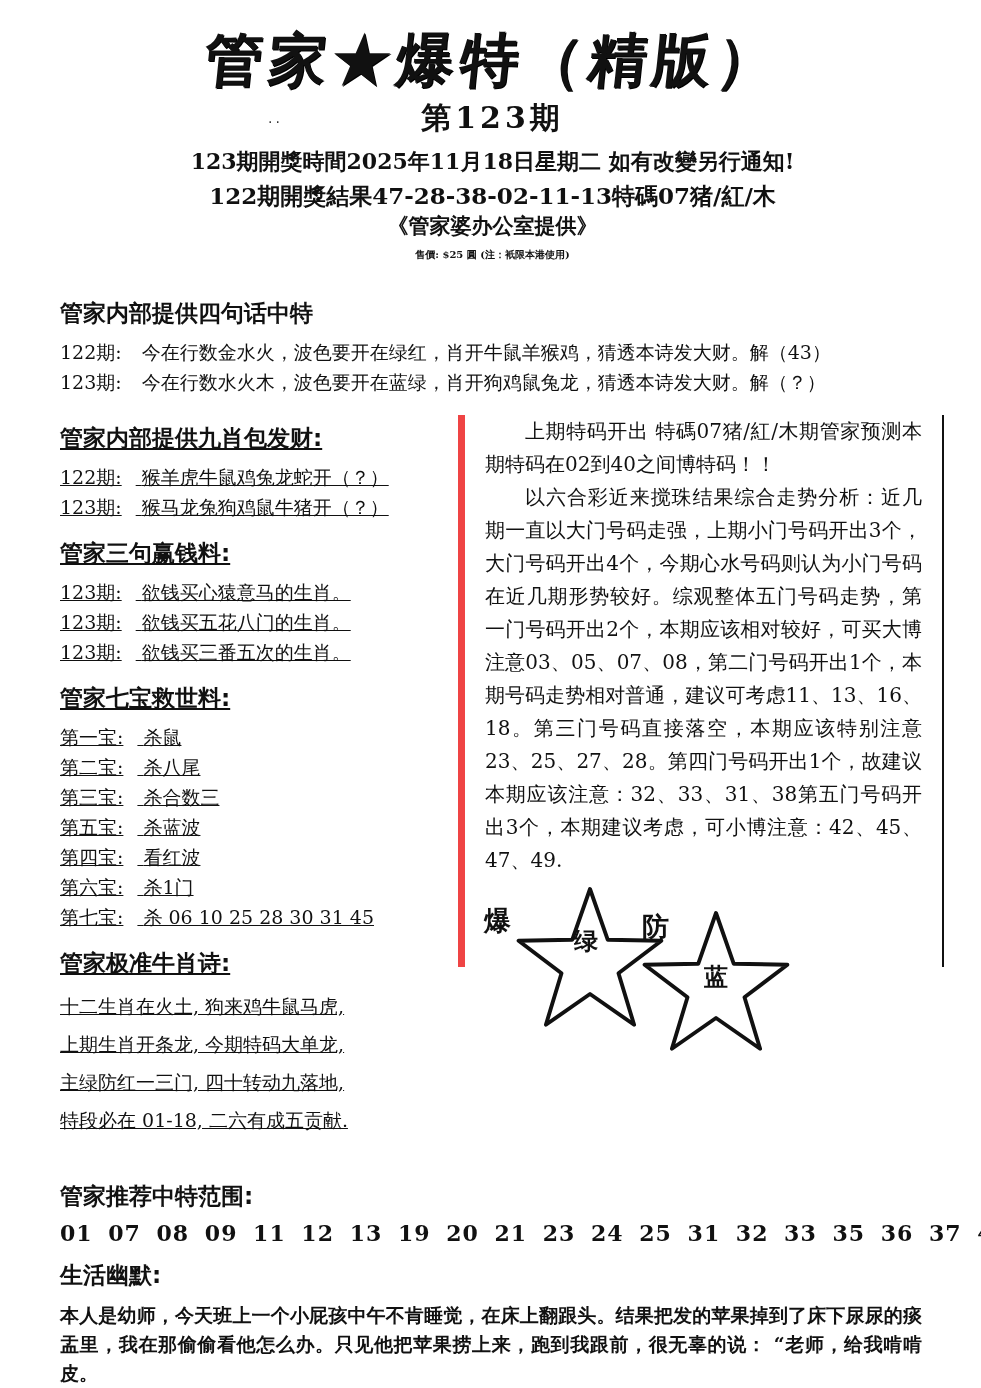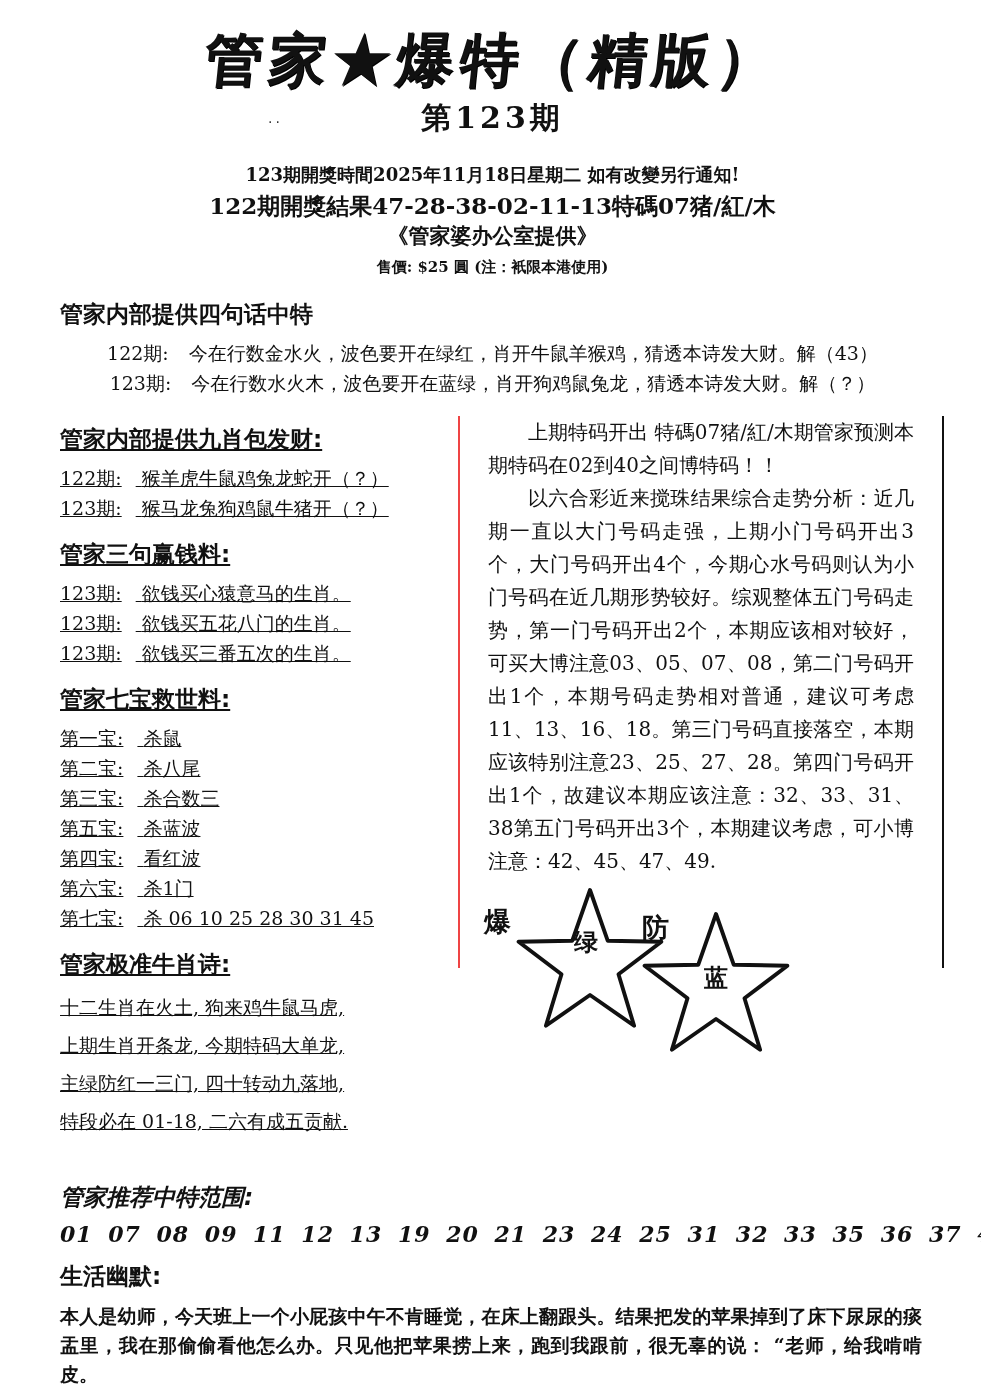--- a/index.html
+++ b/index.html
@@ -12,44 +12,44 @@
   
   .header{text-align:center;}
   .main-title{
     font-size:58px;font-weight:900;letter-spacing:6px;line-height:1.2;
     transform:skewX(-6deg);font-family:"DejaVu Serif",serif;
     text-shadow:1px 1px 0 #000;white-space:nowrap;
   }
   .issue-row{position:relative;margin-top:2px;}
   .issue-no{font-size:30px;font-weight:700;font-family:"DejaVu Serif",serif;letter-spacing:4px;}
   .scan-dots{position:absolute;left:208px;top:16px;font-size:14px;letter-spacing:3px;color:#333;}
-  .draw-line{font-size:18px;font-weight:700;margin-top:24px;font-family:"DejaVu Serif",serif;}
+  .draw-line{font-size:22px;font-weight:700;margin-top:8px;font-family:"DejaVu Serif",serif;}
   .result-line{font-size:23px;font-weight:700;margin-top:4px;font-family:"DejaVu Serif",serif;}
   .provider-line{font-size:21px;font-weight:700;margin-top:0;font-family:"DejaVu Serif",serif;}
-  .price-line{font-size:15px;font-weight:700;margin-top:8px;font-family:"DejaVu Serif",serif;}
+  .price-line{font-size:10px;font-weight:700;margin-top:8px;font-family:"DejaVu Serif",serif;}
 
   
   .sec-h{font-size:23px;font-weight:700;margin:0 0 8px 0;}
   .row{font-size:19px;line-height:30px;font-family:"DejaVu Serif",serif;white-space:nowrap;}
   .row .lbl{margin-right:14px;}
 
-  .four-sec{margin-top:22px;}
-  .four-sec .row{font-size:19px;text-align:center;}
+  .four-sec{margin-top:36px;}
+  .four-sec .row{font-size:19px;}
 
   
   .cols{display:flex;margin-top:16px;}
   .left-col{width:398px;flex:none;text-decoration:underline;}
   .left-col .sec{margin-bottom:16px;}
   .left-col .sec-h{margin-top:10px;}
   .poem .row{white-space:nowrap;font-size:19px;line-height:38px;}
 
   .right-col{width:486px;flex:none;position:relative;margin-left:0;}
   .right-box{
-    border-left:2px solid #ef4444;border-right:2px solid #111;
-    height:552px;padding:0 28px;margin-top:16px;box-sizing:border-box;
+    border-left:7px solid #ef4444;border-right:2px solid #111;
+    height:552px;padding:0 20px;margin-top:16px;box-sizing:border-box;
   }
   .ana-p{
     font-size:20px;line-height:33px;margin:0;text-align:justify;
     font-family:"DejaVu Serif",serif;text-indent:2em;
   }
   .ana-p.first{margin-top:-14px;}
 
   
   .stars-row{position:absolute;left:24px;top:470px;width:340px;height:160px;}
   .star{position:absolute;}
@@ -57,21 +57,21 @@
   .star-word{
     position:absolute;font-size:24px;font-weight:700;
     font-family:"DejaVu Serif",serif;z-index:3;
   }
   .side-word{
     position:absolute;font-size:27px;font-weight:700;z-index:3;
     font-family:"DejaVu Serif",serif;
   }
 
   
-  .recommend{margin-top:26px;font-style:italic;}
+  .recommend{margin-top:26px;}
   .numbers-line{
     font-size:22px;font-weight:700;letter-spacing:1px;word-spacing:7px;
     font-family:"DejaVu Serif",serif;white-space:nowrap;margin-top:4px;
   }
   .humor{margin-top:14px;}
   .joke{
     font-size:19px;font-weight:700;line-height:29px;text-align:justify;
     font-family:"DejaVu Serif",serif;margin-top:10px;width:862px;
   }
 </style>

